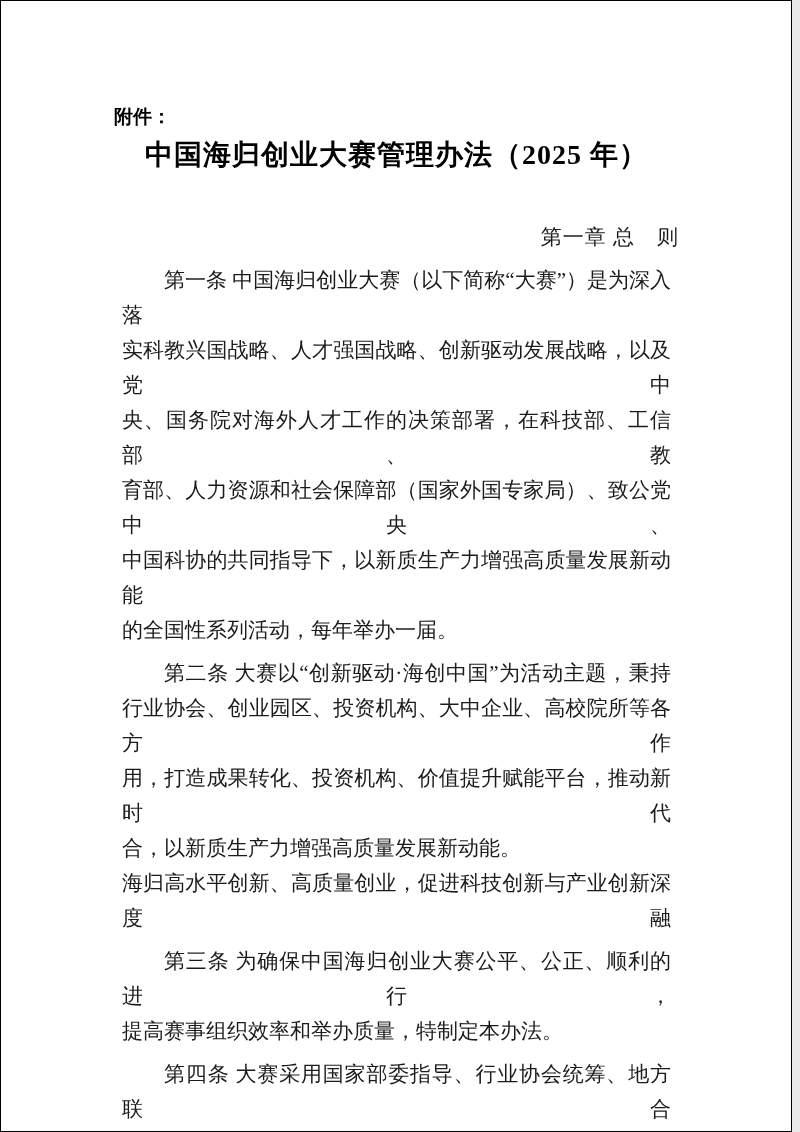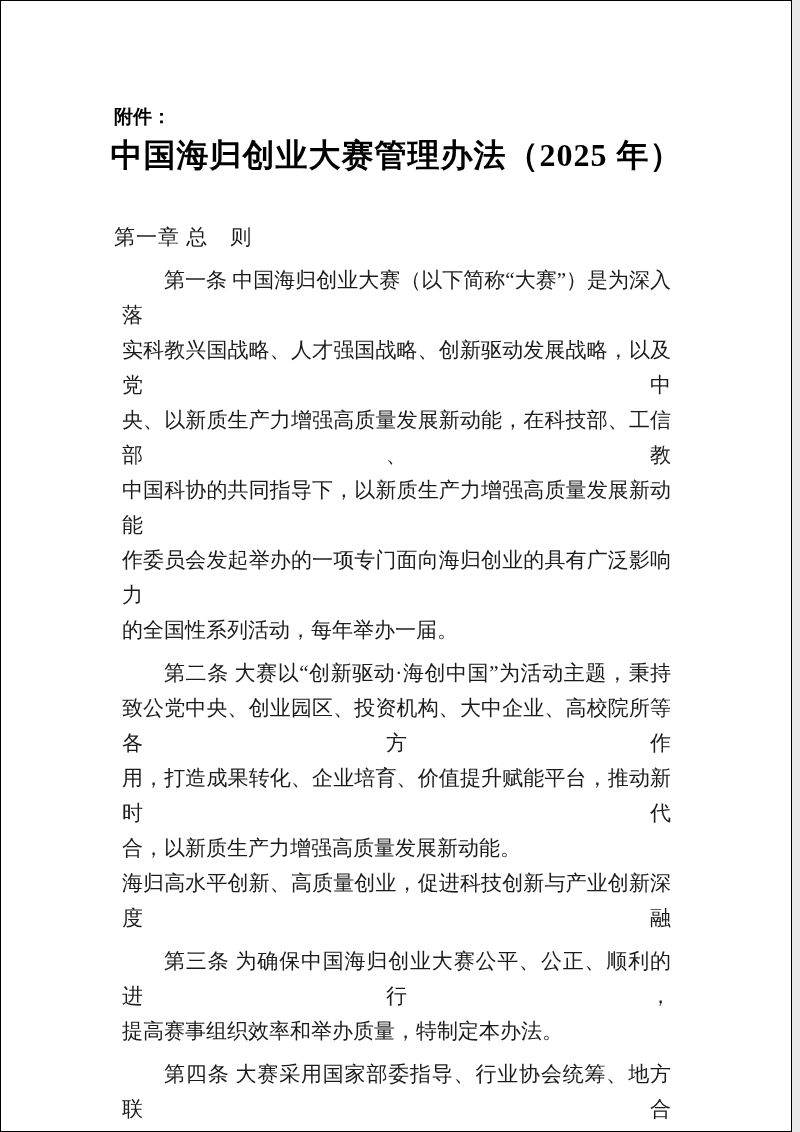--- a/index.html
+++ b/index.html
@@ -16,63 +16,63 @@
   }
   .attachment {
     margin: 104px 112px 0 113px;
     font-size: 19px;
     line-height: 24px;
     font-weight: bold;
     color: #000000;
   }
   .title {
     margin: 6px 100px 0 101px;
-    font-size: 32px;
+    font-size: 28px;
     line-height: 40px;
     font-weight: bold;
     text-align: center;
     letter-spacing: 1px;
     color: #000000;
   }
   .doc-body {
     margin: 45px 112px 0 113px;
     font-size: 21px;
     line-height: 35px;
   }
   .chapter {
-    text-align: left;
+    text-align: right;
     margin-top: 36px;
     letter-spacing: 1px;
   }
   .doc-body > .chapter:first-child { margin-top: 0; }
   .para { margin: 8px; }
   .line { text-align: justify; }
   .line.full { text-align-last: justify; }
   .line.first { text-indent: 2em; }
 </style>
 </head>
 <body>
 
 <div class="page">
   <div class="attachment">附件：</div>
   <h1 class="title">中国海归创业大赛管理办法（2025 年）</h1>
   <div class="doc-body">
       <div class="chapter">第一章 总　则</div>
       <div class="para">
         <div class="line first full">第一条 中国海归创业大赛（以下简称“大赛”）是为深入落</div>
         <div class="line full">实科教兴国战略、人才强国战略、创新驱动发展战略，以及党中</div>
-        <div class="line full">央、以新质生产力增强高质量发展新动能，在科技部、工信部、教</div>
+        <div class="line full">央、国务院对海外人才工作的决策部署，在科技部、工信部、教</div>
+        <div class="line full">育部、人力资源和社会保障部（国家外国专家局）、致公党中央、</div>
         <div class="line full">中国科协的共同指导下，以新质生产力增强高质量发展新动能</div>
-        <div class="line full">作委员会发起举办的一项专门面向海归创业的具有广泛影响力</div>
         <div class="line">的全国性系列活动，每年举办一届。</div>
       </div>
       <div class="para">
         <div class="line first full">第二条 大赛以“创新驱动·海创中国”为活动主题，秉持</div>
-        <div class="line full">致公党中央、创业园区、投资机构、大中企业、高校院所等各方作</div>
-        <div class="line full">用，打造成果转化、企业培育、价值提升赋能平台，推动新时代</div>
+        <div class="line full">行业协会、创业园区、投资机构、大中企业、高校院所等各方作</div>
+        <div class="line full">用，打造成果转化、投资机构、价值提升赋能平台，推动新时代</div>
         <div class="line">合，以新质生产力增强高质量发展新动能。</div>
         <div class="line full">海归高水平创新、高质量创业，促进科技创新与产业创新深度融</div>
       </div>
       <div class="para">
         <div class="line first full">第三条 为确保中国海归创业大赛公平、公正、顺利的进行，</div>
         <div class="line">提高赛事组织效率和举办质量，特制定本办法。</div>
       </div>
       <div class="para">
         <div class="line first full">第四条 大赛采用国家部委指导、行业协会统筹、地方联合</div>
       </div>

